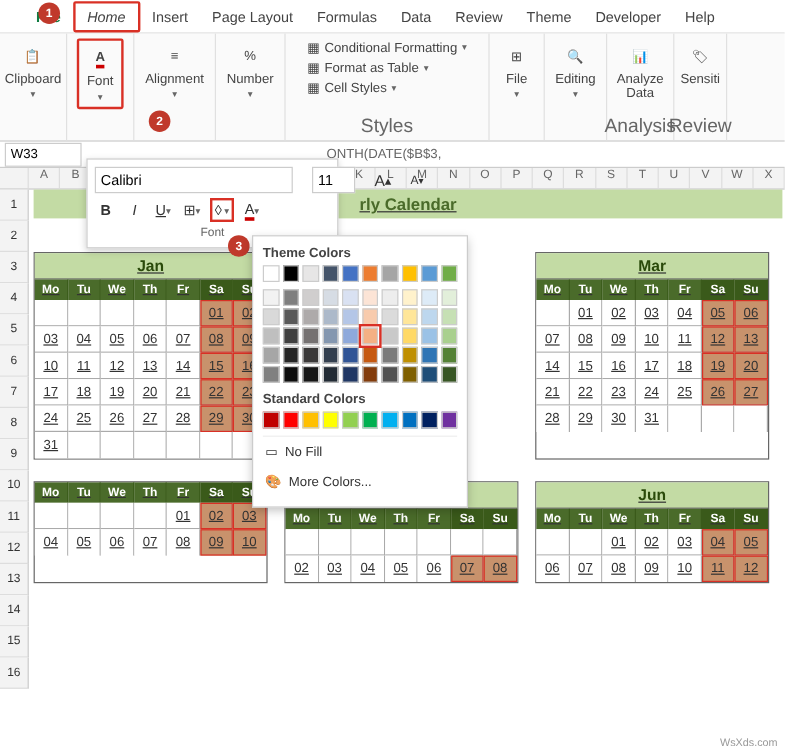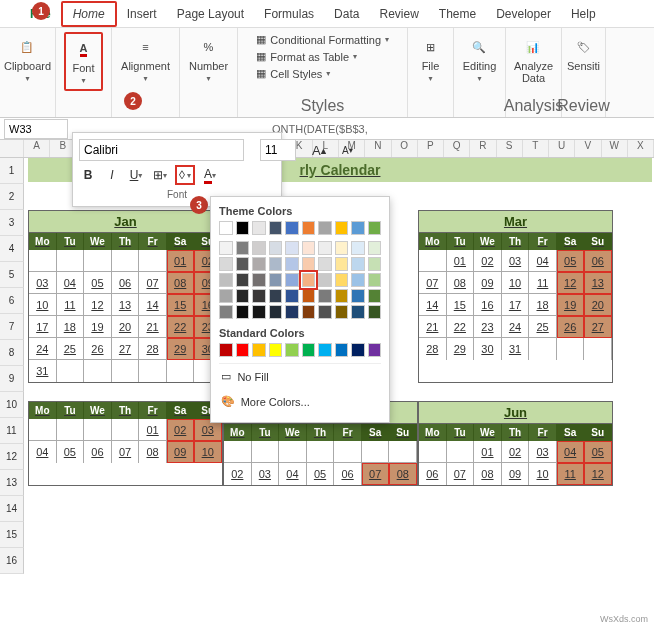--- a/index.html
+++ b/index.html
@@ -51,21 +51,21 @@
 
 .gridwrap { position: relative; }
 .colhead { display: flex; height: 18px; background: #f3f3f3; border-bottom: 1px solid #ccc; }
 .colhead div { flex: 1; min-width: 24px; text-align: center; font-size: 10px; color: #666; border-right: 1px solid #ddd; }
 .colhead div:first-child { min-width: 24px; flex: 0 0 24px; }
 .rowlabel { position: absolute; left: 0; width: 24px; background: #f3f3f3; border-right: 1px solid #ccc; border-bottom: 1px solid #ddd; font-size: 10px; text-align: center; }
 
 
 .calarea { position: absolute; left: 28px; top: 18px; right: 2px; text-decoration: underline; }
 .banner { height: 24px; background: #c3dba4; color: #4a6b2a; font-weight: bold; display: flex; align-items: center; justify-content: center; margin-bottom: 4px; font-size: 14px; }
-.calrow { display: flex; }
+.calrow { display: flex; gap: 14px; }
 .cal { width: 195px; border: 1px solid #666; }
 .calhead { background: #c3dba4; text-align: center; font-weight: bold; padding: 3px 0; font-size: 13px; color: #2a4a0a; border-bottom: 1px solid #666; }
 .daynames { display: flex; }
 .daynames div { flex: 1; background: #4a6b2a; color: #fff; text-align: center; font-size: 10px; font-weight: bold; padding: 3px 0; border-right: 1px solid #3a5a1a; }
 .daynames div:nth-child(6), .daynames div:nth-child(7) { background: #3a5a1a; }
 .week { display: flex; }
 .week div { flex: 1; height: 22px; border-right: 1px solid #aaa; border-bottom: 1px solid #aaa; font-size: 11px; display: flex; align-items: center; justify-content: center; background: #fff; }
 .week div.we { background: #c8926c; }
 .week div.we.sel { outline: 1px solid #d93025; outline-offset: -1px; background: #c8926c; }
 .cal .week:last-child div { border-bottom: none; }

